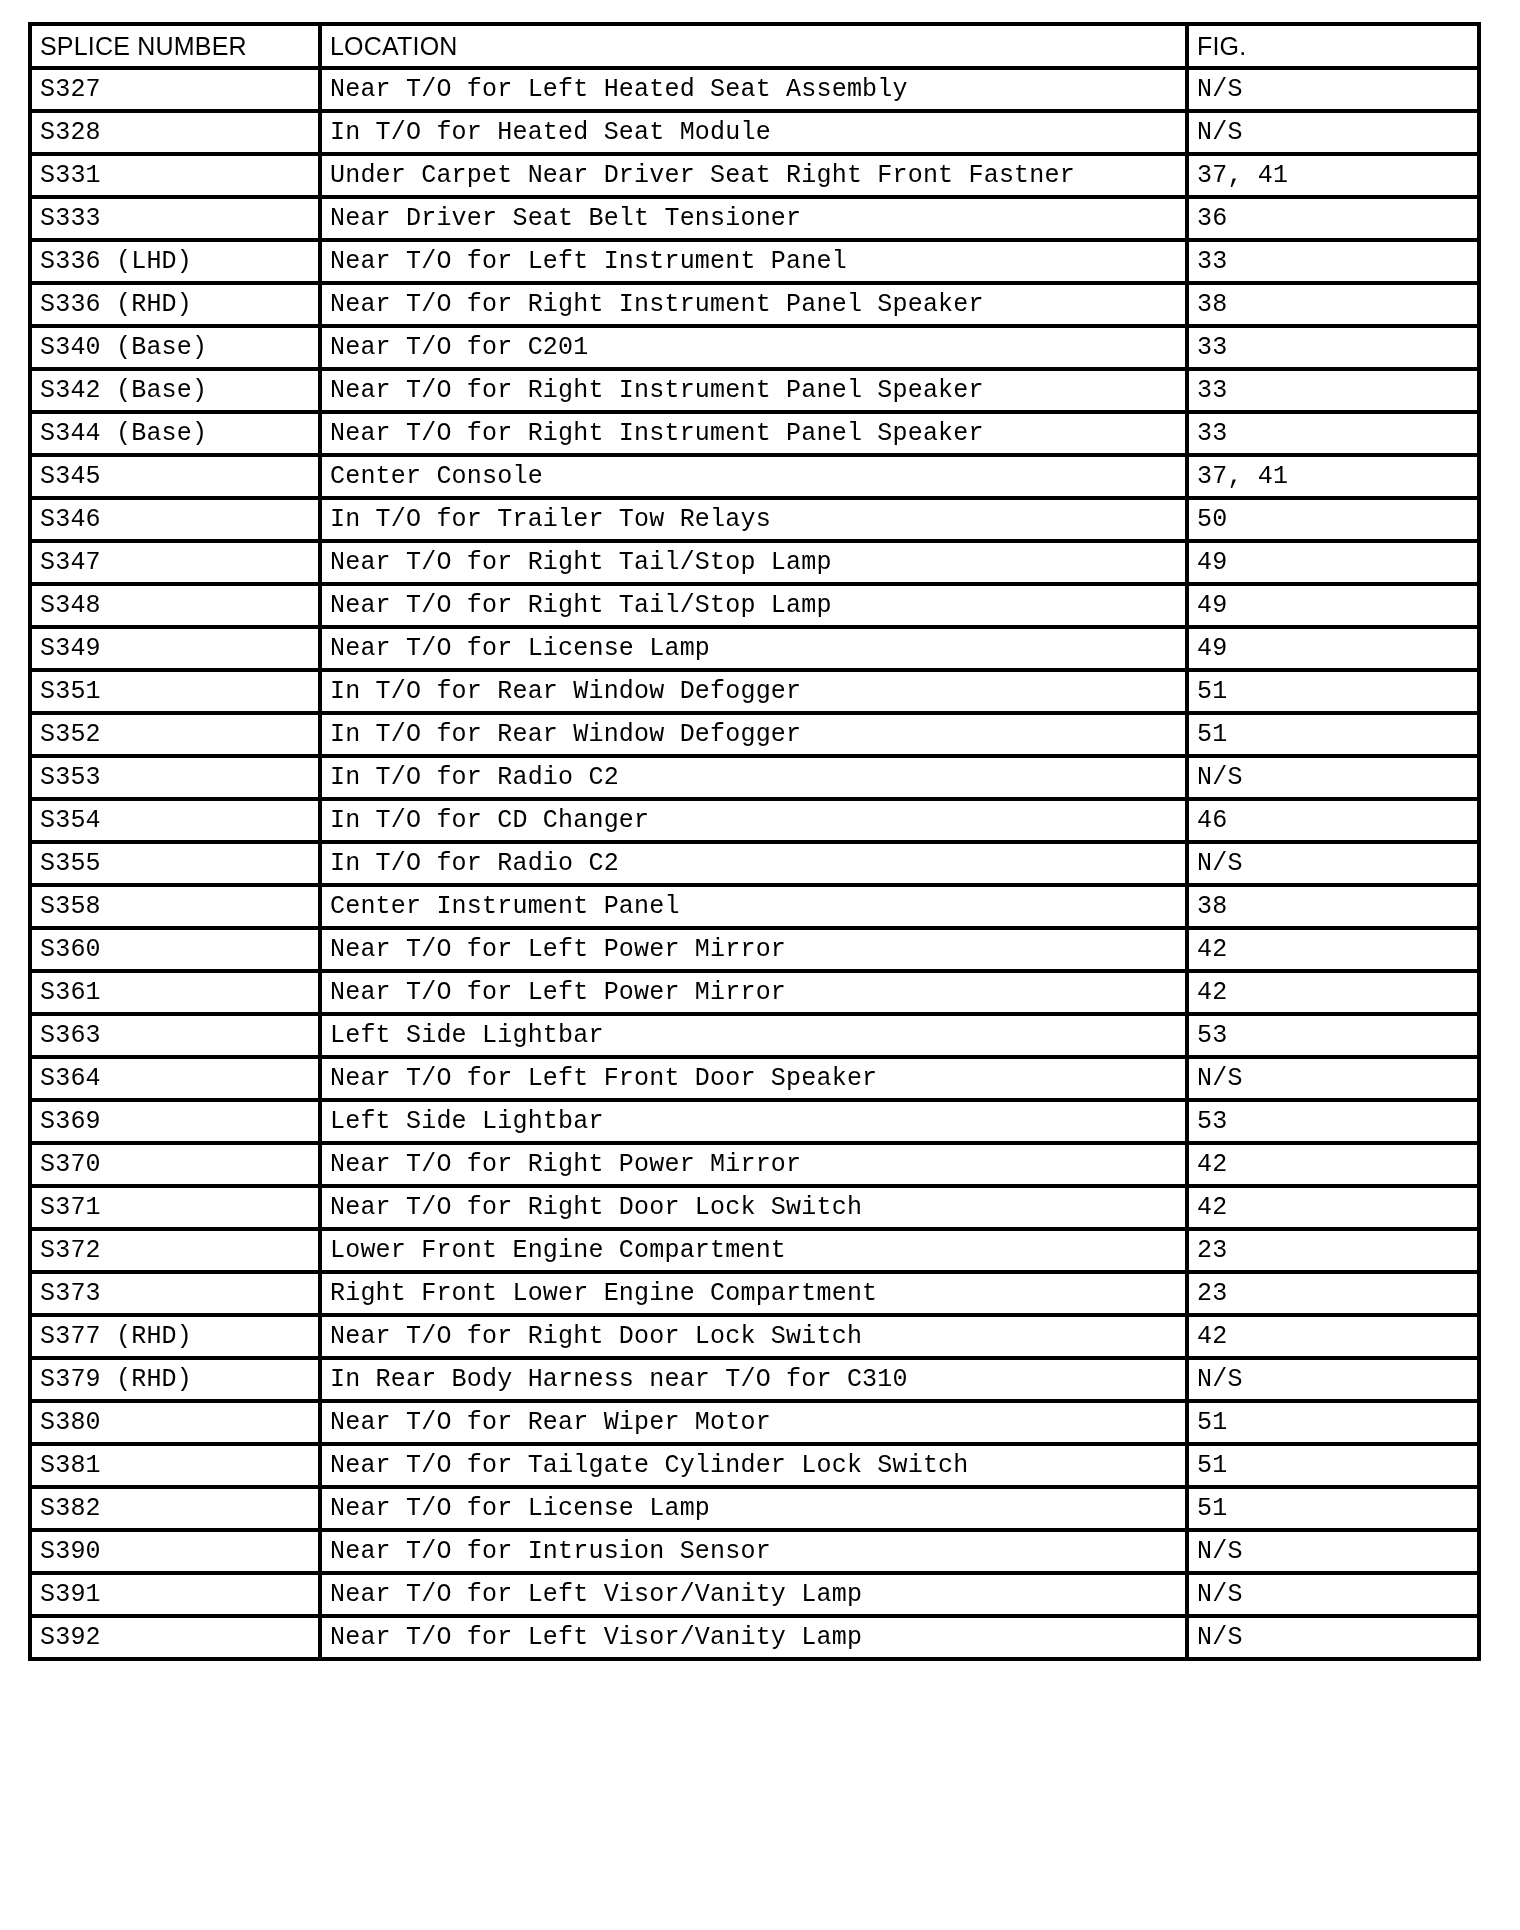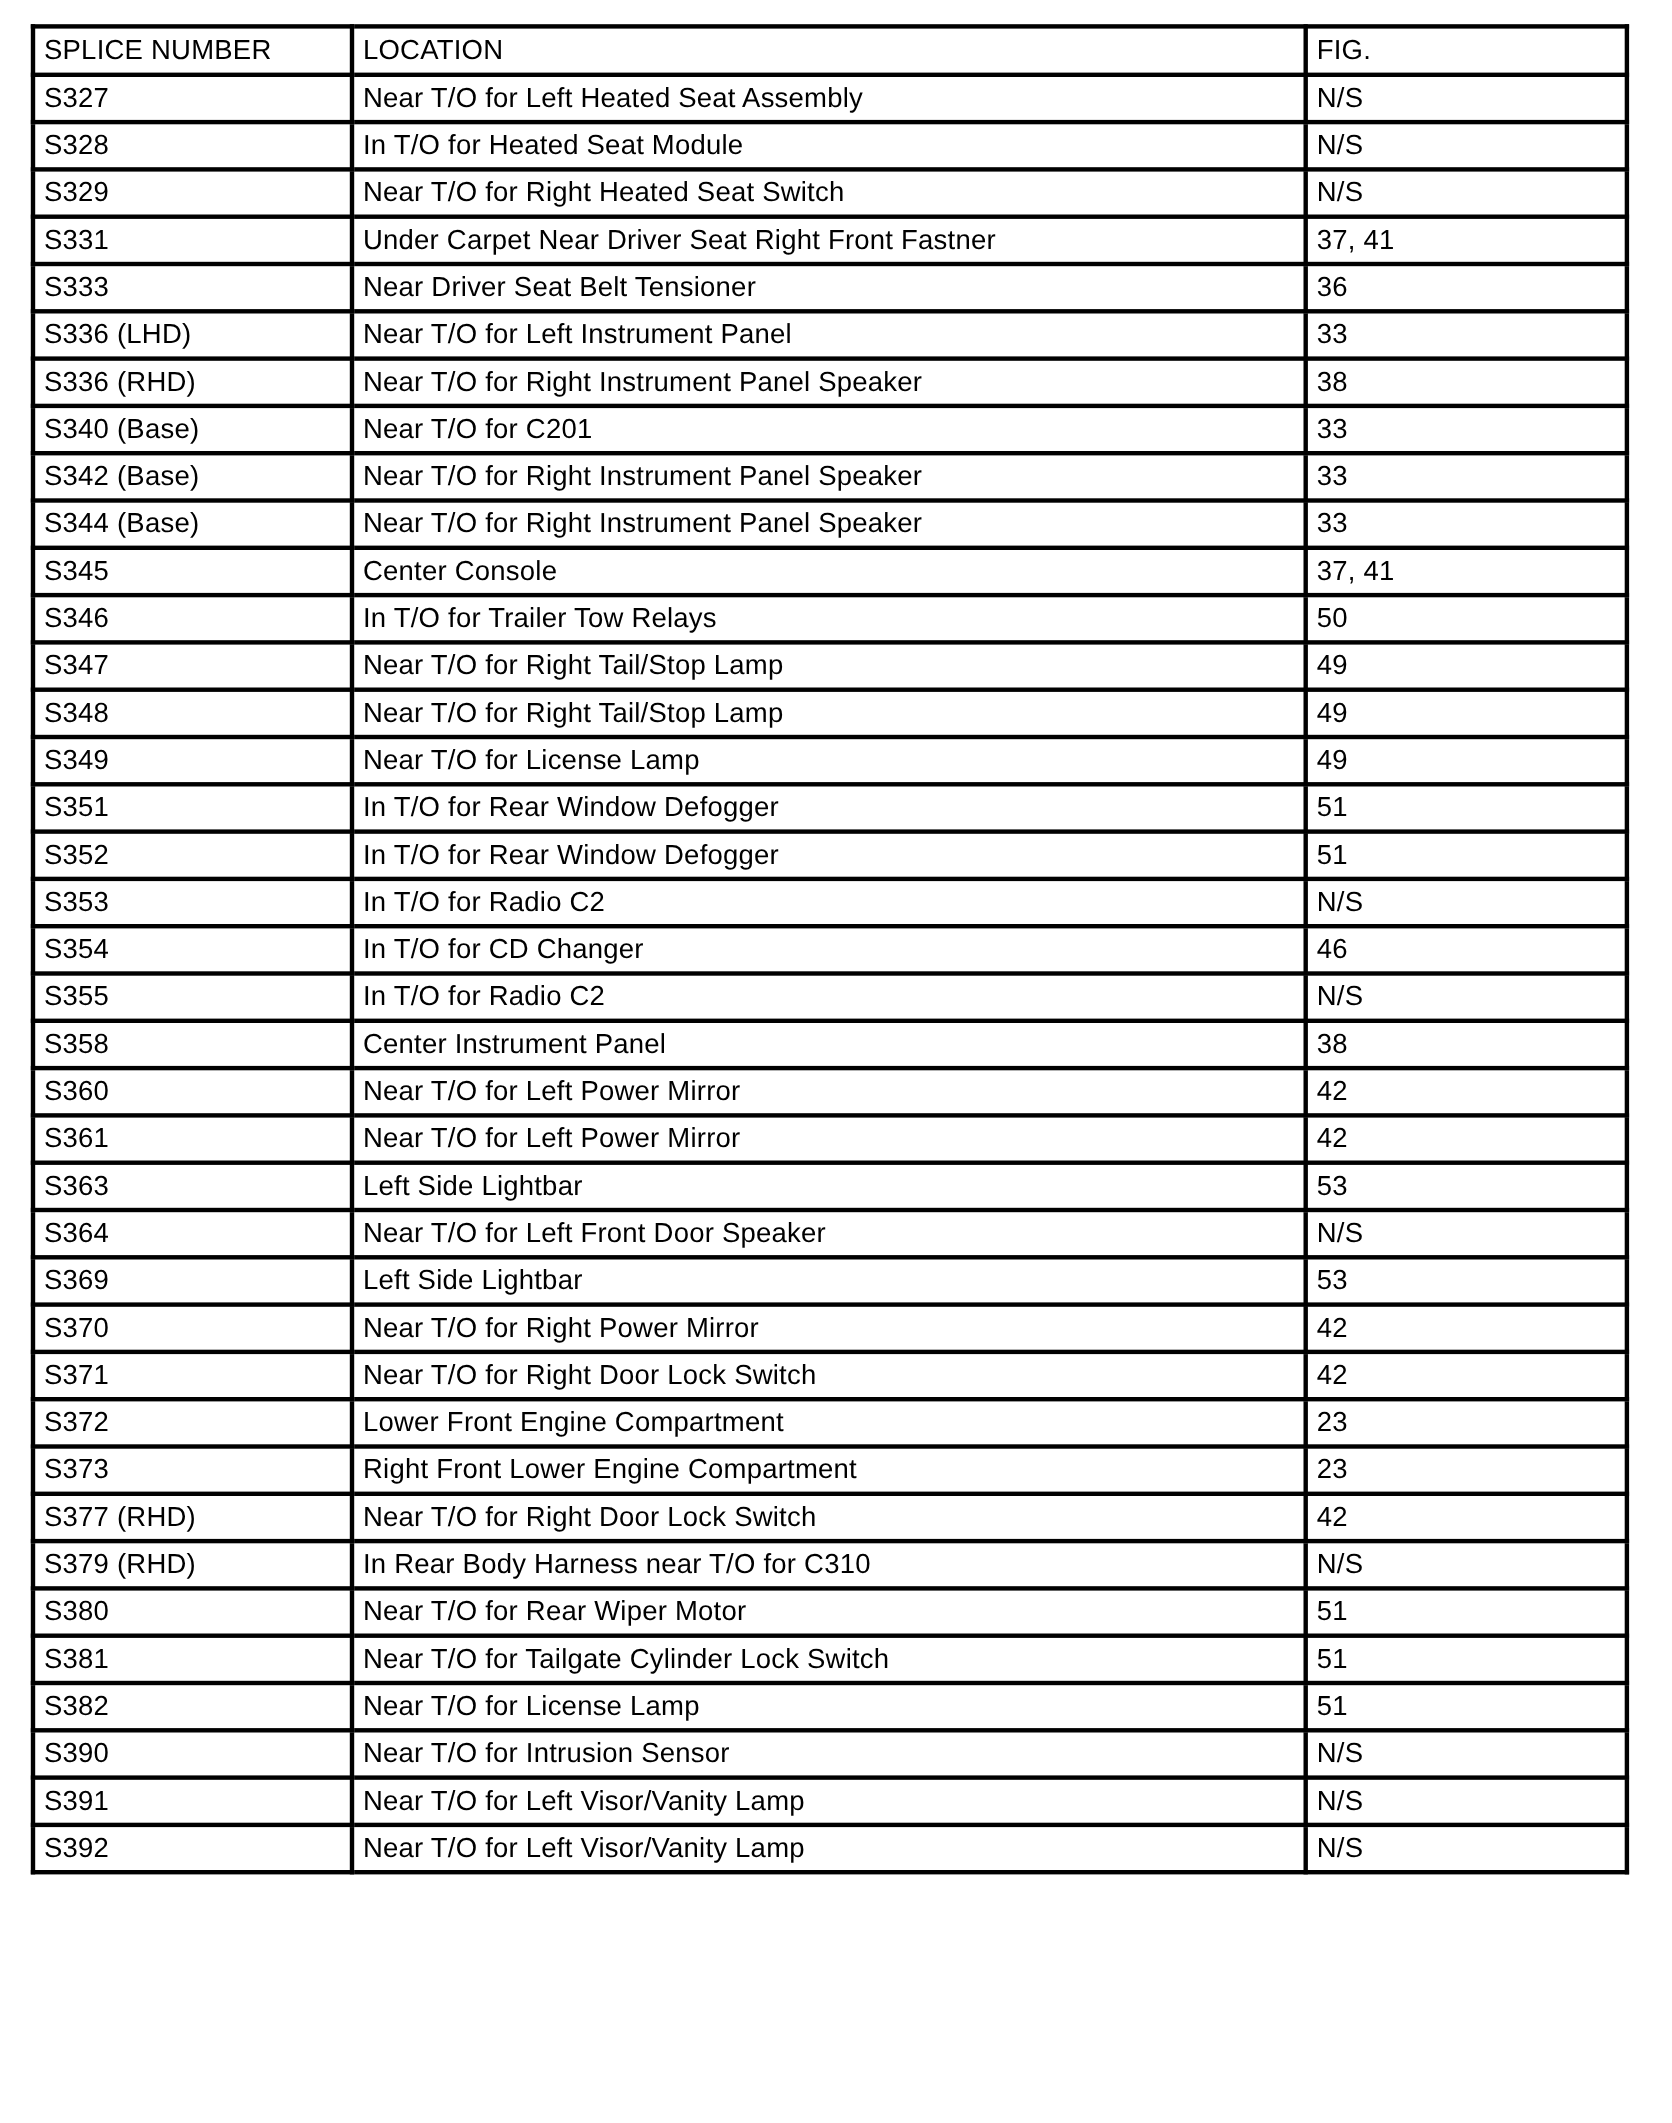--- a/index.html
+++ b/index.html
@@ -33,21 +33,21 @@
     text-align: left;
     vertical-align: middle;
     padding: 0 6px 0 8px;
     white-space: nowrap;
     overflow: hidden;
     color: #000000;
     letter-spacing: 0.2px;
   }
   table.splice-table { border: 3px solid #0f172a; }
   table.splice-table thead tr { height: 44px; }
-  table.splice-table tbody tr { height: 43px; }
+  table.splice-table tbody tr { height: 43px; font-family: Liberation Mono, monospace; }
 </style>
 </head>
 <body>
 
 <div class="table-wrap">
   <table class="splice-table">
     <colgroup>
       <col class="c1">
       <col class="c2">
       <col class="c3">
@@ -64,25 +64,20 @@
           <td>S327</td>
           <td>Near T/O for Left Heated Seat Assembly</td>
           <td>N/S</td>
         </tr>
         <tr>
           <td>S328</td>
           <td>In T/O for Heated Seat Module</td>
           <td>N/S</td>
         </tr>
         <tr>
-          <td>S329</td>
-          <td>Near T/O for Right Heated Seat Switch</td>
-          <td>N/S</td>
-        </tr>
-        <tr>
           <td>S331</td>
           <td>Under Carpet Near Driver Seat Right Front Fastner</td>
           <td>37, 41</td>
         </tr>
         <tr>
           <td>S333</td>
           <td>Near Driver Seat Belt Tensioner</td>
           <td>36</td>
         </tr>
         <tr>

